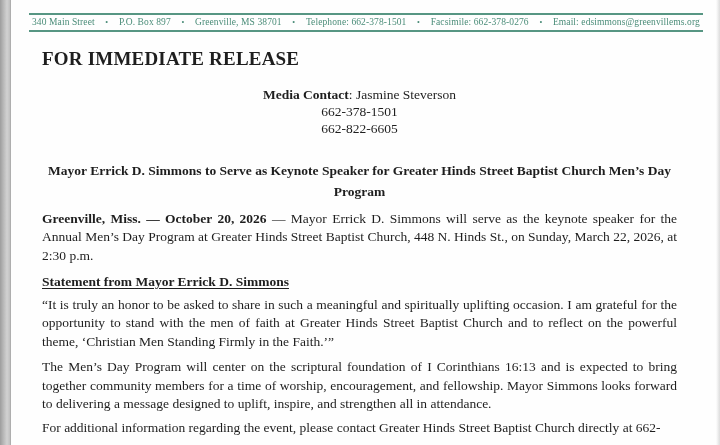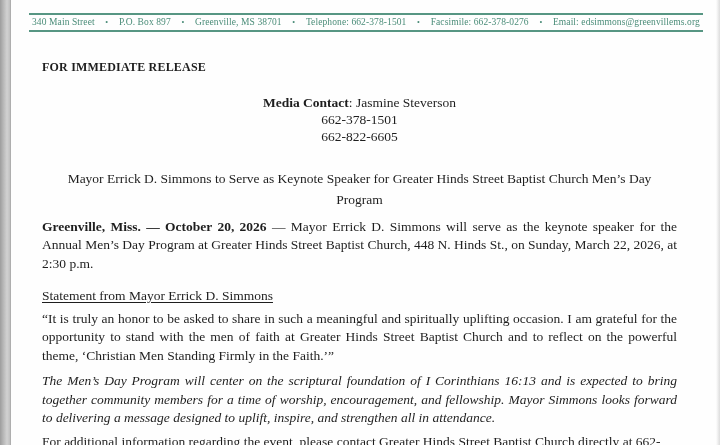--- a/index.html
+++ b/index.html
@@ -51,48 +51,48 @@
   }
   .doc {
     position: absolute;
     left: 42px; right: 43px; top: 31px;
     font-size: 13.5px;
     line-height: 18.5px;
     text-align: justify;
   }
   .bold { font-weight: bold; }
   .release-label {
-    margin-top: 27px;
+    margin-top: 19px;
     font-weight: bold;
-    font-size: 12px;
+    font-size: 19px;
     letter-spacing: 0.2px;
     text-align: left;
   }
   .contact-block {
     margin-top: 17px;
     line-height: 17px;
     text-align: center;
   }
   .headline {
     margin-top: 23px;
-    font-weight: normal;
+    font-weight: bold;
     text-align: center;
     line-height: 21px;
     padding: 0 6px;
   }
   .dateline-para { margin-top: 8px; }
   .statement-heading {
-    margin-top: 14px;
-    font-weight: normal;
+    margin-top: 8px;
+    font-weight: bold;
     text-decoration: underline;
     text-underline-offset: 2px;
     text-align: left;
   }
   .quote-para { margin-top: 4px; }
-  .body-para { margin-top: 7px; font-style: italic; }
+  .body-para { margin-top: 7px; }
   .closing-para { margin-top: 5px; }
 </style>
 </head>
 <body>
 
 <div class="scan-page">
 
   <div class="edge-left"></div>
   <div class="edge-right"></div>
 

